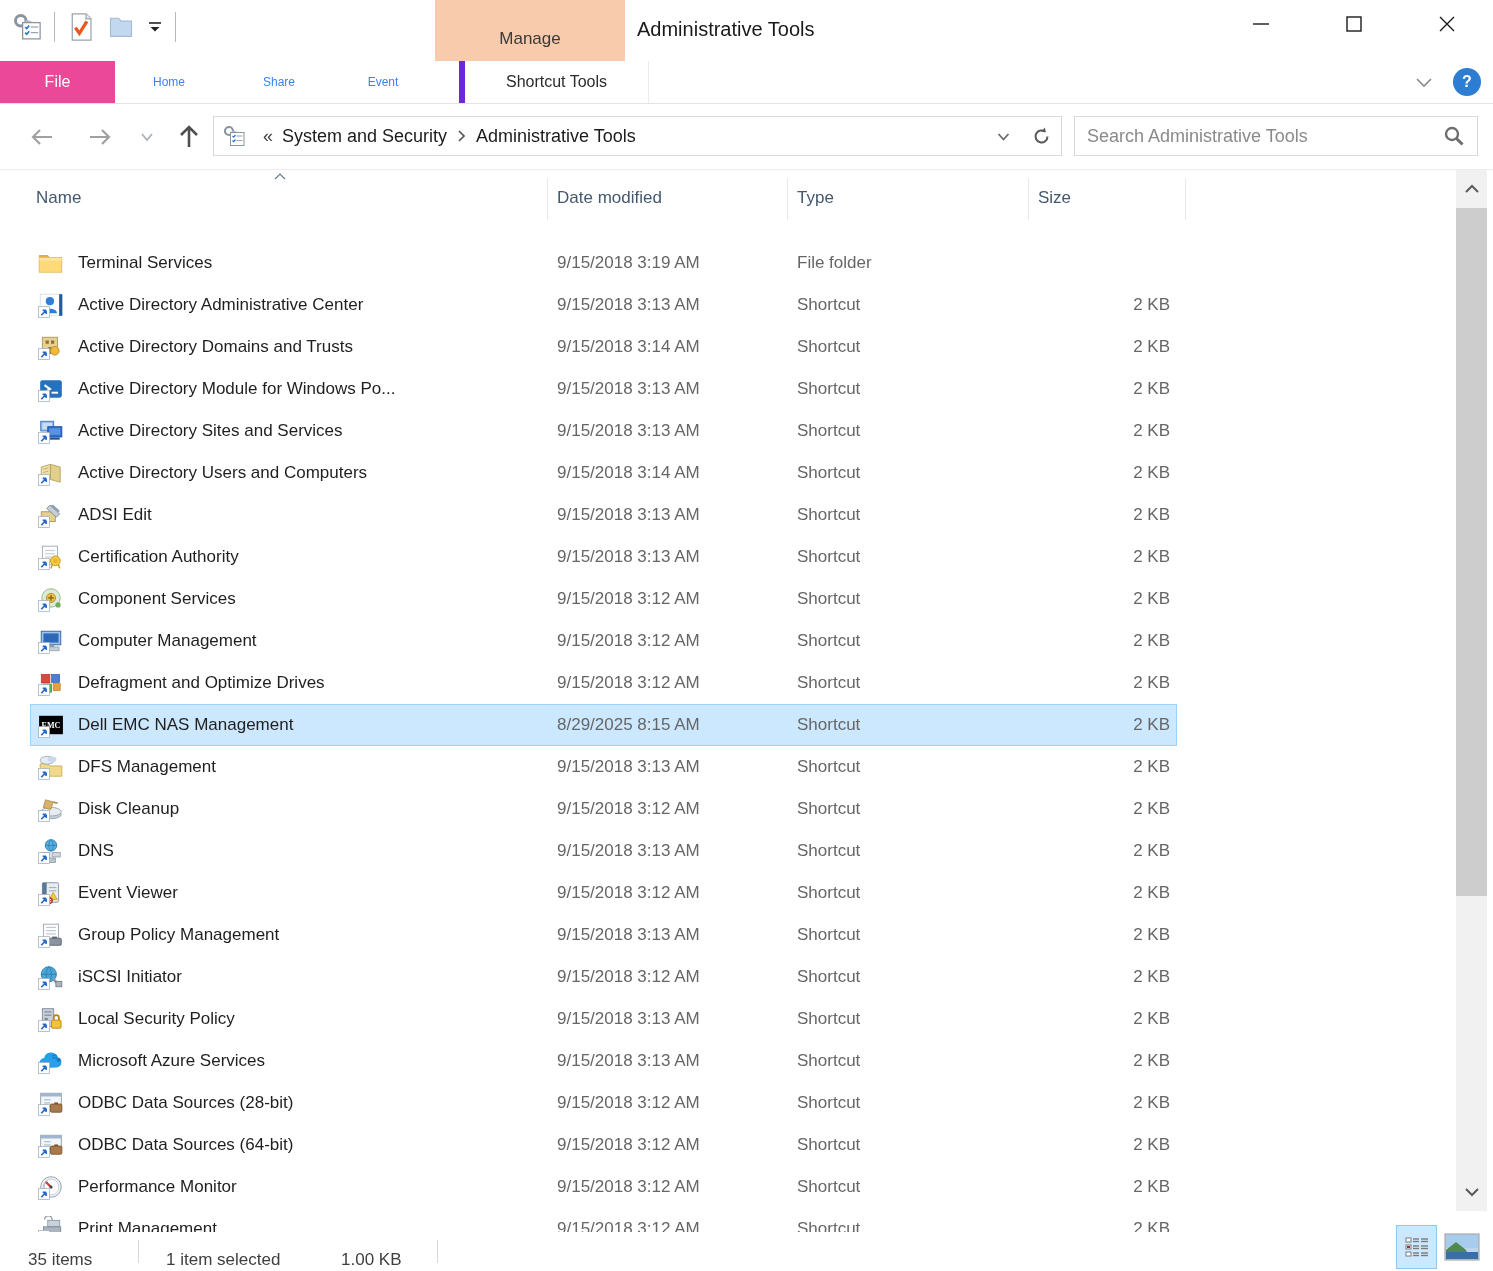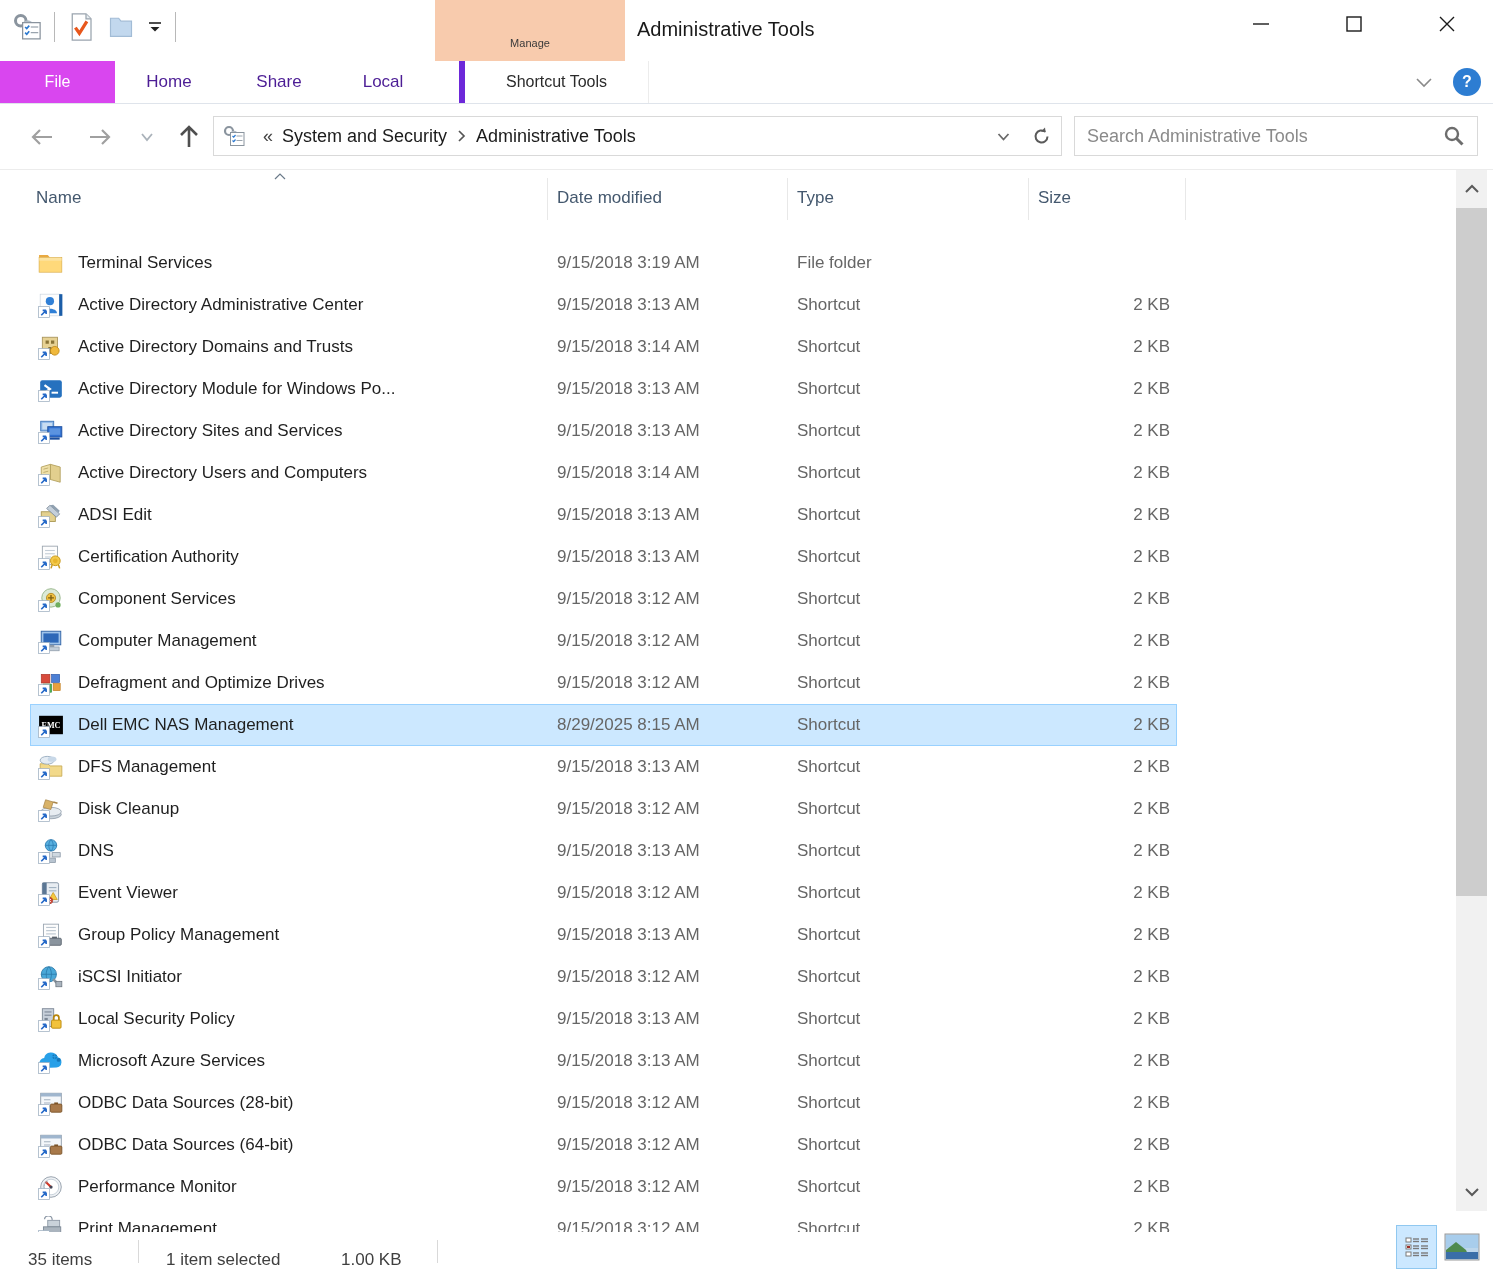--- a/index.html
+++ b/index.html
@@ -6,31 +6,31 @@
   body{width:1493px;height:1271px;position:relative;overflow:hidden;background:#fff;
        font-family:"Liberation Sans",sans-serif;color:#1b1b1b;}
   svg{display:block;}
   
   .titlebar{position:absolute;left:0;top:0;width:100%;height:61px;background:#fff;}
   .qat{position:absolute;left:12px;top:12px;display:flex;align-items:center;gap:12px;}
   .qsep{width:1px;height:30px;background:#b8b8b8;}
   .qbtn{display:flex;align-items:center;justify-content:center;cursor:default;}
   .manage-hdr{position:absolute;left:435px;top:0;width:190px;height:61px;background:#f8cbad;
       display:flex;align-items:flex-end;justify-content:center;padding-bottom:12px;box-sizing:border-box;
-      font-size:11px;color:#3a3a3a;}
+      font-size:17px;color:#3a3a3a;}
   .window-title{position:absolute;left:637px;top:18px;font-size:20px;color:#191919;}
   .win-controls{position:absolute;right:0;top:0;display:flex;}
   .win-btn{width:93px;height:47px;display:flex;align-items:center;justify-content:center;}
   
   .tabrow{position:absolute;left:0;top:61px;width:100%;height:42px;background:#fff;
       border-bottom:1px solid #dfe4eb;box-sizing:content-box;}
-  .file-tab{position:absolute;left:0;top:0;width:115px;height:42px;background:#d946ef;color:#fff;
+  .file-tab{position:absolute;left:0;top:0;width:115px;height:42px;background:#ec4899;color:#fff;
       font-size:16px;display:flex;align-items:center;justify-content:center;}
   .rtab{position:absolute;top:0;height:42px;display:flex;align-items:center;justify-content:center;
-      font-size:17px;color:#4c1d95;}
+      font-size:12px;color:#3b82f6;}
   .shortcut-tab{position:absolute;left:459px;top:0;width:190px;height:42px;display:flex;align-items:center;
       justify-content:center;font-size:16px;color:#2b2b2b;border-left:6px solid #6d28d9;border-right:1px solid #ececec;box-sizing:border-box;}
   .ribbon-chevron{position:absolute;right:58px;top:11px;}
   .help-btn{position:absolute;right:12px;top:7px;width:28px;height:28px;border-radius:50%;background:#2d7dd2;
       color:#fff;font-size:16px;font-weight:bold;display:flex;align-items:center;justify-content:center;}
   
   .navbar{position:absolute;left:0;top:104px;width:100%;height:66px;background:#fff;border-bottom:1px solid #ececec;box-sizing:border-box;}
   .nav-ico{position:absolute;top:0;height:66px;display:flex;align-items:center;justify-content:center;}
   .addressbar{position:absolute;left:213px;top:12px;width:810px;height:40px;border:1px solid #d9d9d9;
       box-sizing:border-box;display:flex;align-items:center;background:#fff;}
@@ -126,21 +126,21 @@
           <path d="M4 4 L18 18 M18 4 L4 18" stroke="#1a1a1a" stroke-width="1.4"></path>
         </svg>
     </div>
   </div>
 </div>
 
 <div class="tabrow">
   <div class="file-tab">File</div>
   <div class="rtab" style="left:125px;width:88px;">Home</div>
   <div class="rtab" style="left:233px;width:92px;">Share</div>
-  <div class="rtab" style="left:343px;width:80px;">Local</div>
+  <div class="rtab" style="left:343px;width:80px;">Event</div>
   <div class="shortcut-tab">Shortcut Tools</div>
   <span class="ribbon-chevron">
     <svg width="22" height="20" viewBox="0 0 22 20">
         <path d="M4 7 L11 14 L18 7" stroke="#8a8a8a" stroke-width="1.6" fill="none"></path>
       </svg>
   </span>
   <span class="help-btn">?</span>
 </div>
 
 <div class="navbar">

